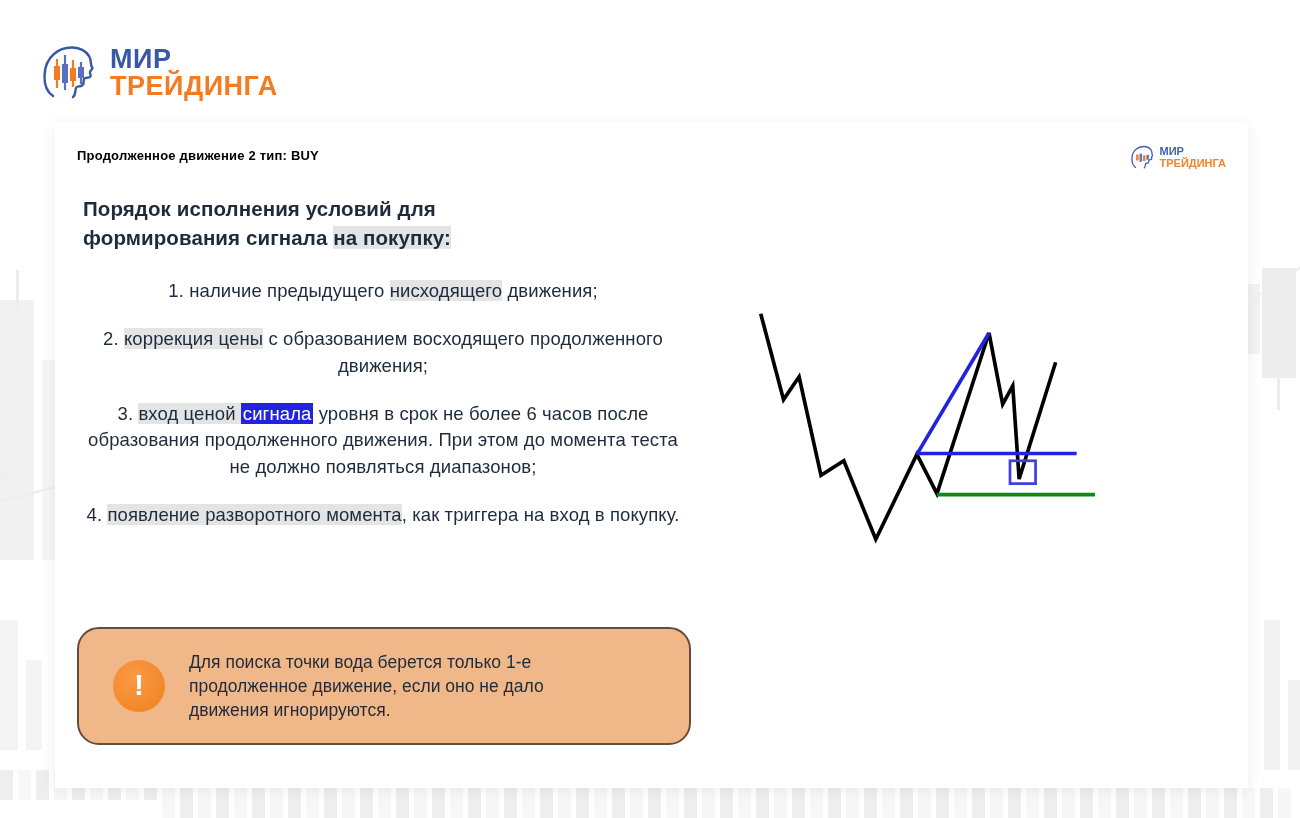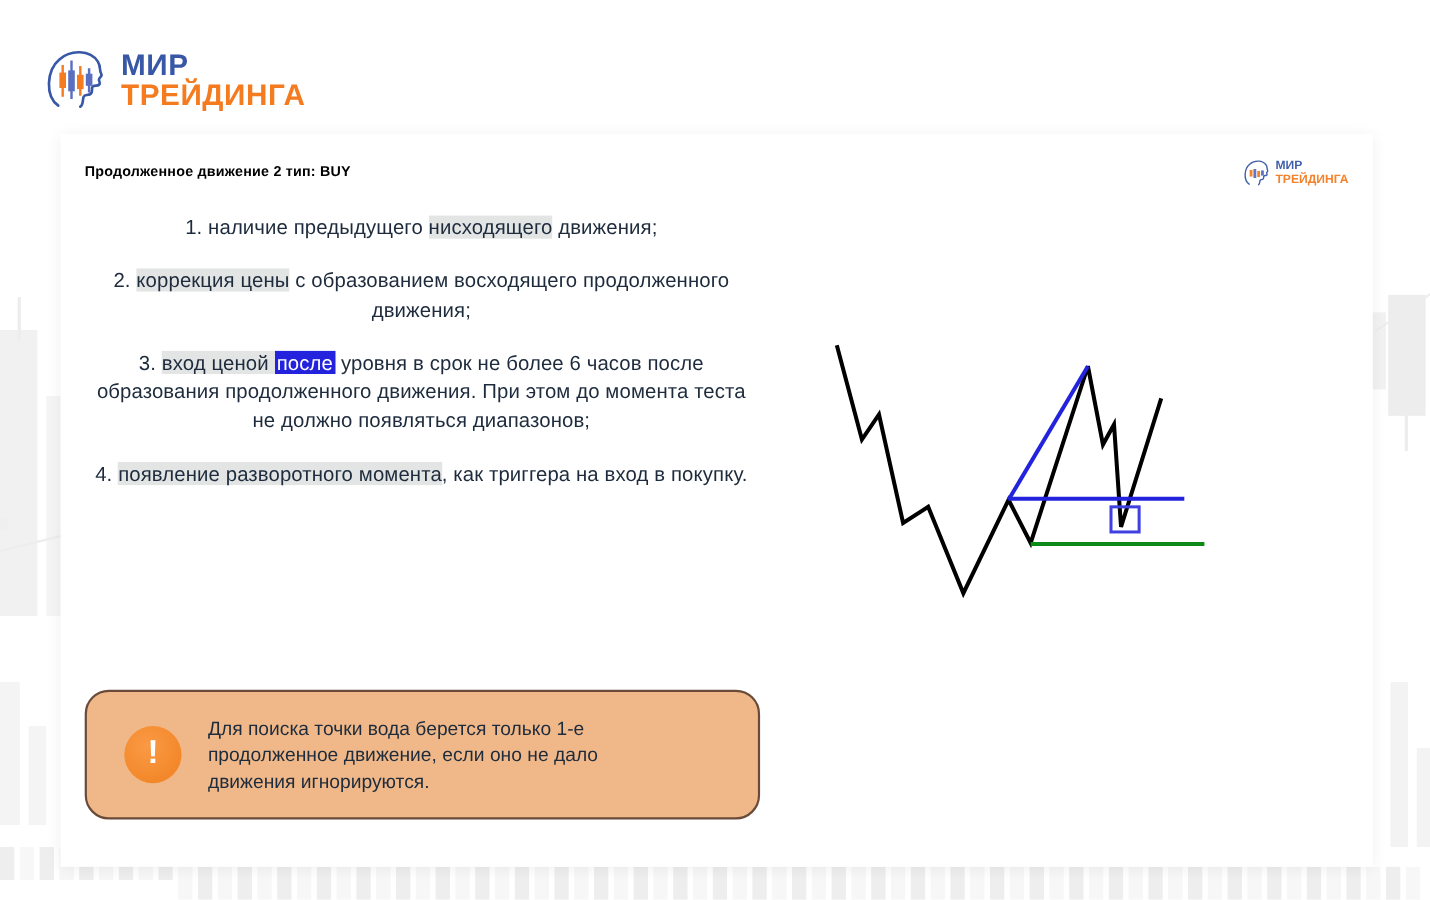--- a/index.html
+++ b/index.html
@@ -218,31 +218,35 @@
       </svg>
     </span>
     <span>
       <div class="l1">МИР</div>
       <div class="l2">ТРЕЙДИНГА</div>
     </span>
   </div>
 
   <div id="text-column">
 
+    <div class="heading">
+      <span>Порядок исполнения условий для</span><br>
+      <span>формирования сигнала </span><span class="hl-gray">на покупку:</span>
+    </div>
 
     <p class="cond">
       <span>1. </span><span>наличие предыдущего </span><span class="hl-gray">нисходящего</span><span> движения;</span>
     </p>
 
     <p class="cond">
       <span>2. </span><span class="hl-gray">коррекция цены</span><span> с образованием восходящего продолженного движения;</span>
     </p>
 
     <p class="cond">
-      <span>3. </span><span class="hl-gray">вход ценой </span><span class="hl-blue">после</span><span> уровня в срок не более 6 часов после образования продолженного движения. При этом до момента теста не должно появляться диапазонов;</span>
+      <span>3. </span><span class="hl-gray">вход ценой </span><span class="hl-blue">сигнала</span><span> уровня в срок не более 6 часов после образования продолженного движения. При этом до момента теста не должно появляться диапазонов;</span>
     </p>
 
     <p class="cond">
       <span>4. </span><span class="hl-gray">появление разворотного момента</span><span>, как триггера на вход в покупку.</span>
     </p>
   </div>
 
   <div id="callout">
     <div id="callout-icon">
       <span class="bang">!</span>

